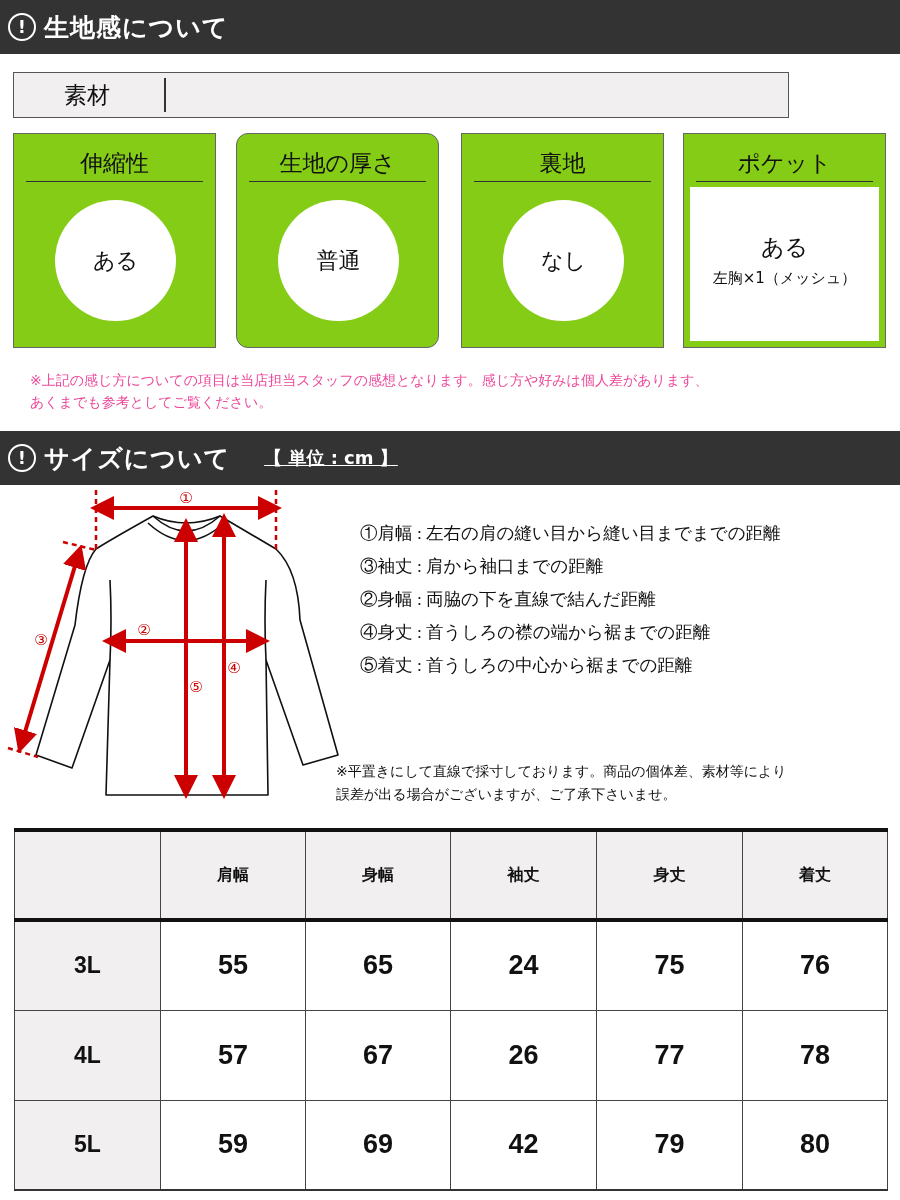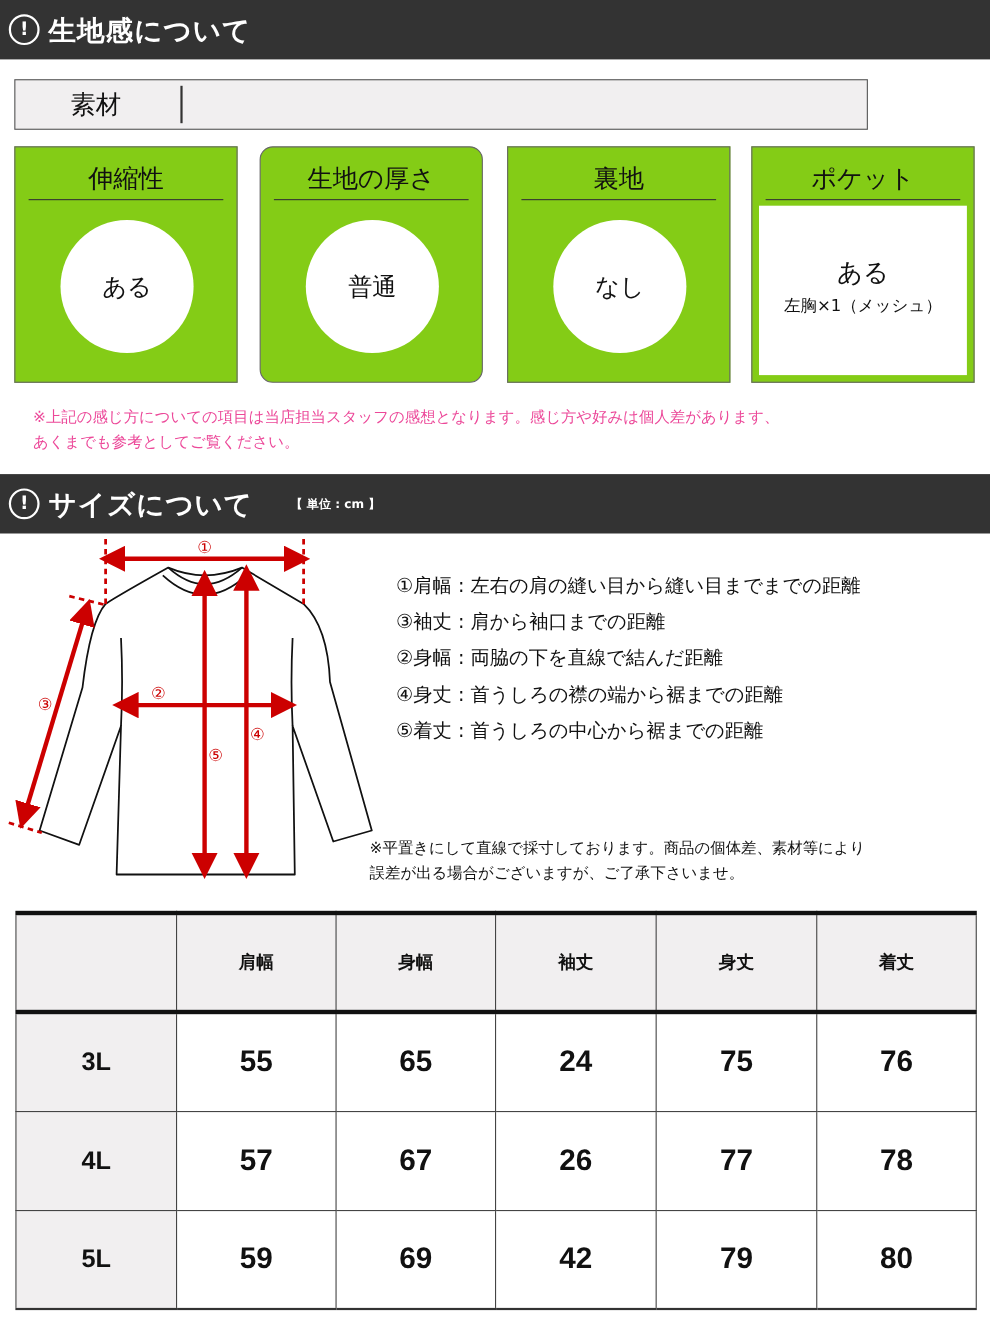--- a/index.html
+++ b/index.html
@@ -10,21 +10,21 @@
     position: absolute; left: 0; width: 900px; height: 54px;
     background: #333333; color: #fff; display: flex; align-items: center;
   }
   .section-header .alert-icon {
     width: 28px; height: 28px; margin-left: 8px; margin-right: 8px;
     border: 2.5px solid #fff; border-radius: 50%;
     display: flex; align-items: center; justify-content: center;
     font-size: 17px; font-weight: bold; line-height: 1;
   }
   .section-header .title { font-size: 25px; font-weight: bold; letter-spacing: 1px; }
-  .section-header .unit { font-size: 11px; font-weight: bold; margin-left: 34px; }
+  .section-header .unit { font-size: 18px; font-weight: bold; margin-left: 34px; text-decoration: underline; }
 
   #hdr1 { top: 0; }
   #hdr2 { top: 431px; }
 
   .material-box {
     position: absolute; left: 13px; top: 72px; width: 776px; height: 46px;
     background: #f1eff0; border: 1.5px solid #555; display: flex; align-items: center;
   }
   .material-box .label {
     width: 150px; text-align: center; font-size: 23px; padding-right: 4px;
@@ -53,21 +53,21 @@
   .feature-box .panel .pv { font-size: 23px; margin-bottom: 6px; margin-top: -8px; }
   .feature-box .panel .pd { font-size: 15px; }
 
   .note1 {
     position: absolute; left: 30px; top: 369px; font-size: 14px; line-height: 22px; color: #ec4899;
   }
 
   .diagram { position: absolute; left: 0; top: 485px; width: 345px; height: 320px; }
 
   .legend { position: absolute; left: 360px; top: 517px; }
-  .legend .li { font-size: 17.5px; line-height: 33px; white-space: nowrap; }
+  .legend .li { font-size: 17.5px; line-height: 33px; white-space: nowrap; font-family: Liberation Serif, serif; }
 
   .note2 { position: absolute; left: 336px; top: 760px; font-size: 14px; line-height: 23px; white-space: nowrap; }
 
   .size-table {
     position: absolute; left: 14px; top: 828px; width: 873px;
     border-collapse: collapse; table-layout: fixed;
     font-family: "Liberation Sans", "DejaVu Sans", sans-serif;
   }
   .size-table th, .size-table td {
     border: 1.5px solid #444; text-align: center; vertical-align: middle;

